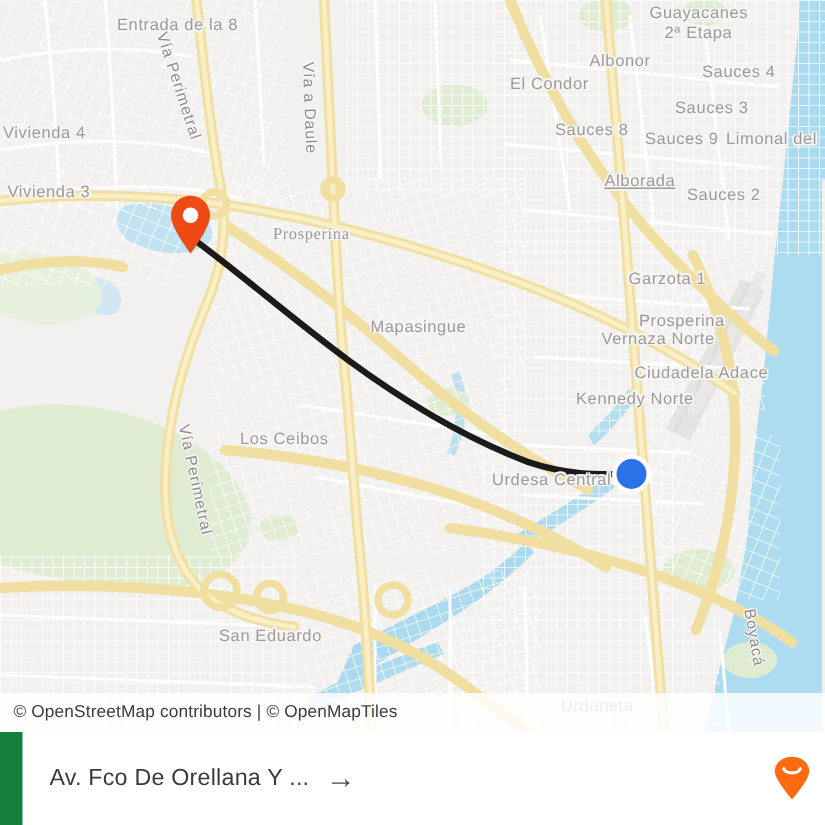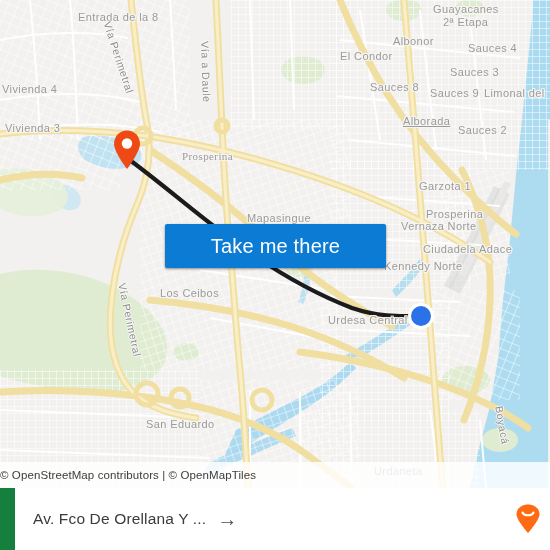--- a/index.html
+++ b/index.html
@@ -86,20 +86,21 @@
     display: flex; align-items: center; justify-content: center;
   }
 
   
   #attribution {
     position: absolute;
     left: 0; top: 462px;
     width: 550px; height: 26px;
     background: rgba(255,255,255,0.82);
     display: flex; align-items: center;
+    padding-left: 9px;
     font-size: 11.5px;
     color: #3c3c3c;
     letter-spacing: 0.1px;
   }
 
   
   #footer {
     position: absolute;
     left: 15px; top: 488px;
     width: 550px; height: 62px;
@@ -349,21 +350,20 @@
       </svg>
     </div>
 
     <div id="dest-marker" title="destination">
       <svg width="32" height="32" viewBox="0 0 32 32">
         <circle cx="16" cy="16" r="13" fill="#ffffff"></circle>
         <circle cx="16" cy="16" r="10" fill="#2b72e8"></circle>
       </svg>
     </div>
 
-    <button id="cta-button">Take me there</button>
 
     <div id="attribution">
       <span>© OpenStreetMap contributors | © OpenMapTiles</span>
     </div>
   </div>
 
   <div id="footer">
     <span id="footer-origin" class="footer-endpoint">Av. Fco De Orellana Y ...</span>
     <span id="footer-arrow">→</span>
 

